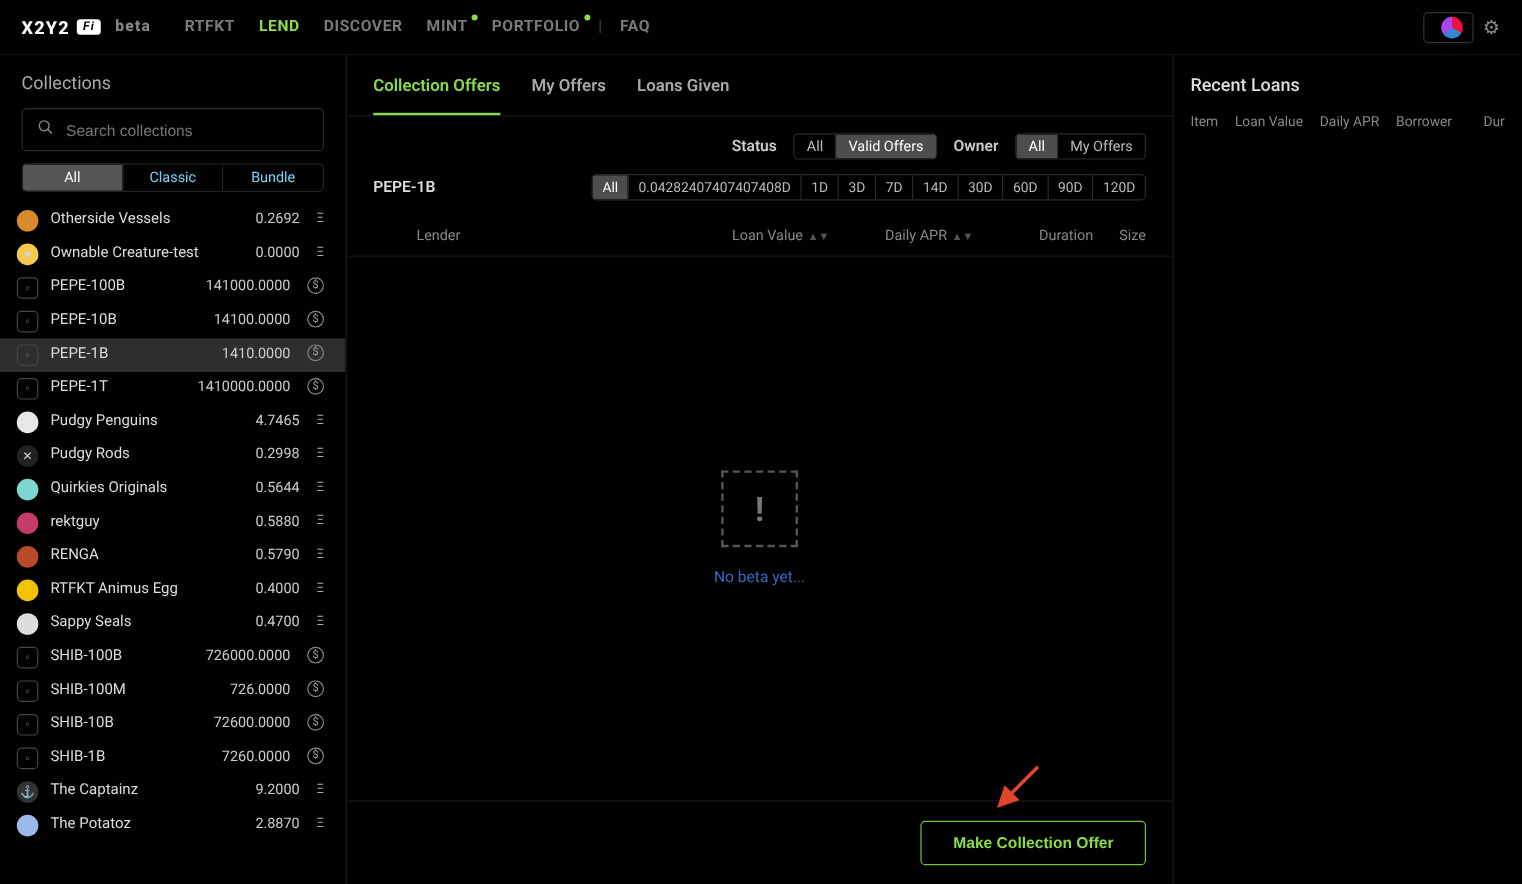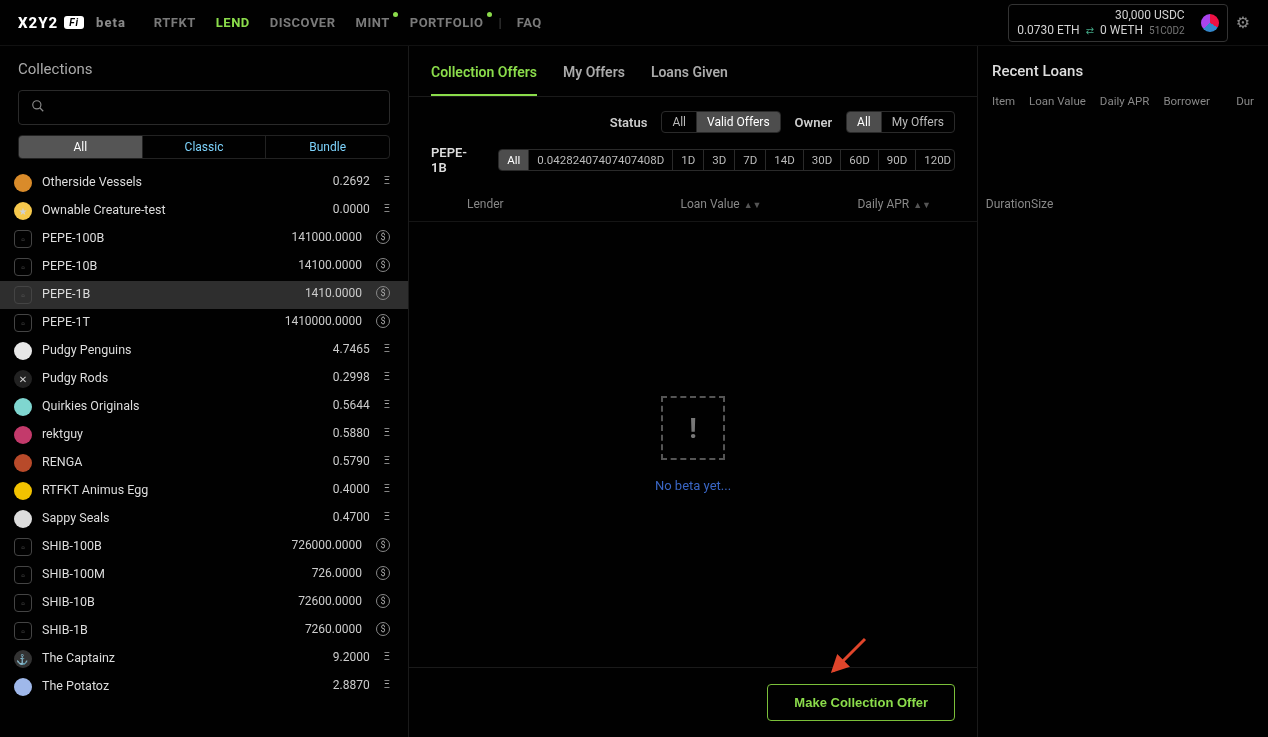--- a/index.html
+++ b/index.html
@@ -27,21 +27,21 @@
   border:1px solid #333; border-radius:4px; padding:3px 8px; font-size:12px;
 }
 .wallet-col { text-align:right; line-height:15px;}
 .wallet-line { display:flex; gap:6px; justify-content:flex-end; align-items:center;}
 .wallet .addr { color:#777; font-size:10px;}
 .swap-icon { color:#4a8; font-size:10px;}
 .pie { width:18px; height:18px; border-radius:50%; background:conic-gradient(#e14 0 120deg,#38c 120deg 230deg,#a4e 230deg 360deg); margin-left:6px;}
 .gear { color:#888; font-size:16px; cursor:pointer; margin-left:8px;}
 
 .main { display:flex; height:calc(100% - 46px); }
-.sidebar { width:409px; border-right:1px solid #1a1a1a; display:flex; flex-direction:column; overflow:hidden;}
+.sidebar { width:289px; border-right:1px solid #1a1a1a; display:flex; flex-direction:column; overflow:hidden;}
 .side-head { padding:14px 18px 10px; }
 .side-title { color:#aaa; font-size:15px; margin-bottom:12px;}
 .search {
   display:flex; align-items:center; gap:10px;
   border:1px solid #2a2a2a; border-radius:4px; padding:8px 12px;
   color:#888;
 }
 .search input { background:transparent; border:0; outline:0; color:#ccc; font-size:13px; flex:1;}
 .seg { display:flex; margin-top:10px; border:1px solid #222; border-radius:4px; overflow:hidden;}
 .seg-item { flex:1; text-align:center; padding:4px 0; font-size:12px; color:#7dd3fc; cursor:pointer;}
@@ -76,21 +76,21 @@
 .chip.active{ background:#4d4d4d; color:#fff;}
 .row2 { display:flex; align-items:center; margin-top:12px; gap:16px;}
 .coll-name{ color:#ddd; font-weight:600; font-size:13px;}
 .duration-chips{ margin-left:auto; display:flex; border:1px solid #2a2a2a; border-radius:4px; overflow:hidden;}
 .dchip{ padding:3px 8px; font-size:11.5px; color:#bbb; cursor:pointer;}
 .dchip + .dchip{ border-left:1px solid #2a2a2a;}
 .dchip.active{ background:#4d4d4d; color:#fff;}
 .dchip.long{ padding:3px 8px;}
 .table-head{ display:flex; padding:16px 22px 10px; color:#888; font-size:12px; border-bottom:1px solid #151515;}
 .th-lender{ flex:0 0 200px; padding-left:36px;}
-.th-loan{ flex:0 0 180px; text-align:center;}
+.th-loan{ flex:0 0 180px; text-align:right;}
 .th-apr{ flex:0 0 120px; text-align:right;}
 .th-dur{ flex:0 0 100px; text-align:right;}
 .th-size{ flex:1; text-align:right;}
 .sort{ margin-left:4px; color:#555; font-size:9px; display:inline-block;}
 .empty { flex:1; display:flex; flex-direction:column; align-items:center; justify-content:center; color:#3a66c4; gap:18px;}
 .empty-box{
   width:64px; height:64px; border:2px dashed #555; display:flex; align-items:center; justify-content:center;
   color:#777; font-size:28px; font-weight:700;
 }
 .bottom-bar{ border-top:1px solid #1a1a1a; padding:16px 22px; display:flex; justify-content:flex-end;}
@@ -121,48 +121,38 @@
   <div class="nav">
     <span class="nav-item">RTFKT</span>
     <span class="nav-item active">LEND</span>
     <span class="nav-item">DISCOVER</span>
     <span class="nav-item nav-dot">MINT</span>
     <span class="nav-item nav-dot">PORTFOLIO</span>
     <span class="nav-sep">|</span>
     <span class="nav-item">FAQ</span>
   </div>
   <div class="wallet">
-    <div class="wallet-col">
-      <div class="wallet-line">
-          <span>30,000 USDC</span>
-        </div>
-      <div class="wallet-line">
-        <span>0.0730 ETH</span>
-        <span class="swap-icon">⇄</span>
-        <span>0 WETH</span>
-        <span class="addr">51C0D2</span>
-      </div>
-    </div>
     <span class="pie"></span>
   </div>
   <span class="gear">⚙</span>
 </div>
 
 <div class="main">
 
   <div class="sidebar">
     <div class="side-head">
       <div class="side-title">Collections</div>
       <div class="search">
         <span>
           <svg width="14" height="14" viewBox="0 0 24 24" fill="none" stroke="#888" stroke-width="2">
               <circle cx="10" cy="10" r="7"></circle>
               <line x1="21" y1="21" x2="15" y2="15"></line>
             </svg>
         </span>
+        <input placeholder="Search collections" style="">
       </div>
       <div class="seg">
         <div class="seg-item active">All</div>
         <div class="seg-item">Classic</div>
         <div class="seg-item">Bundle</div>
       </div>
     </div>
     <div class="coll-list" id="coll-list">
         <div class="coll-row">
           <span class="ci" style="background: rgb(217, 139, 42);"></span>

